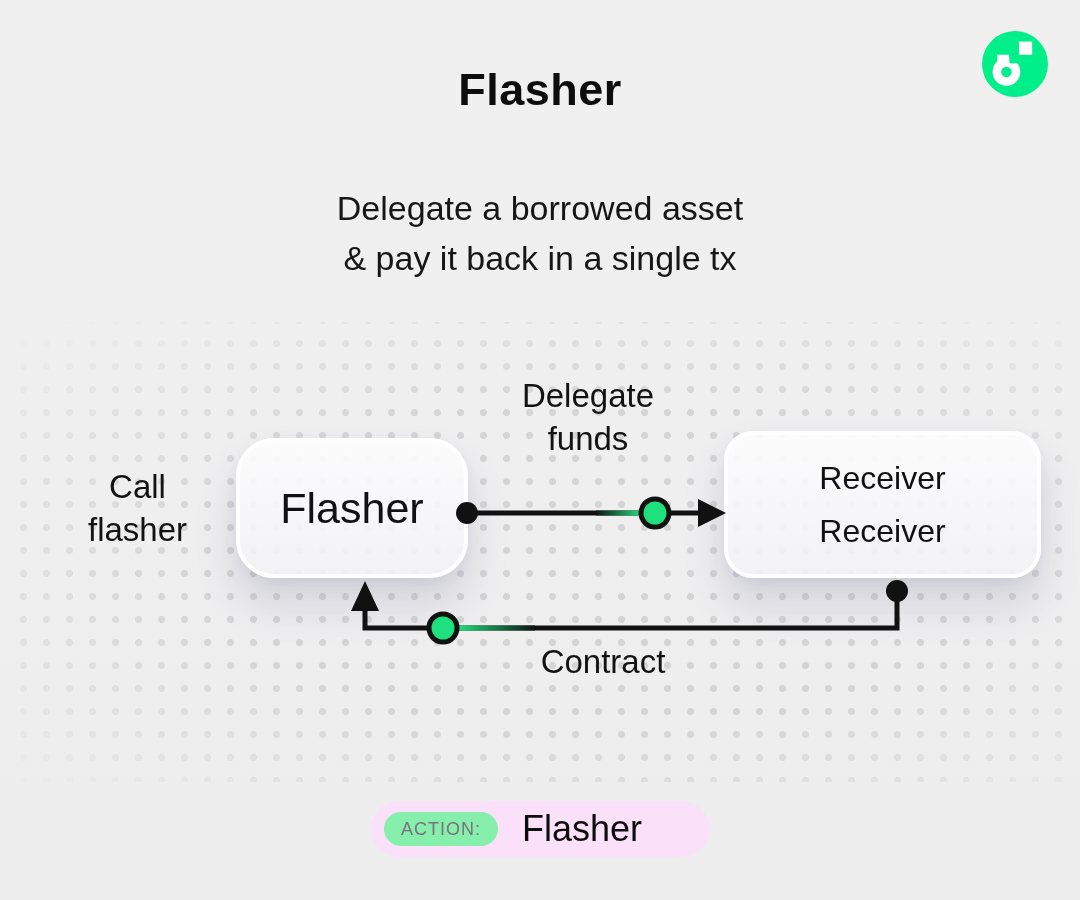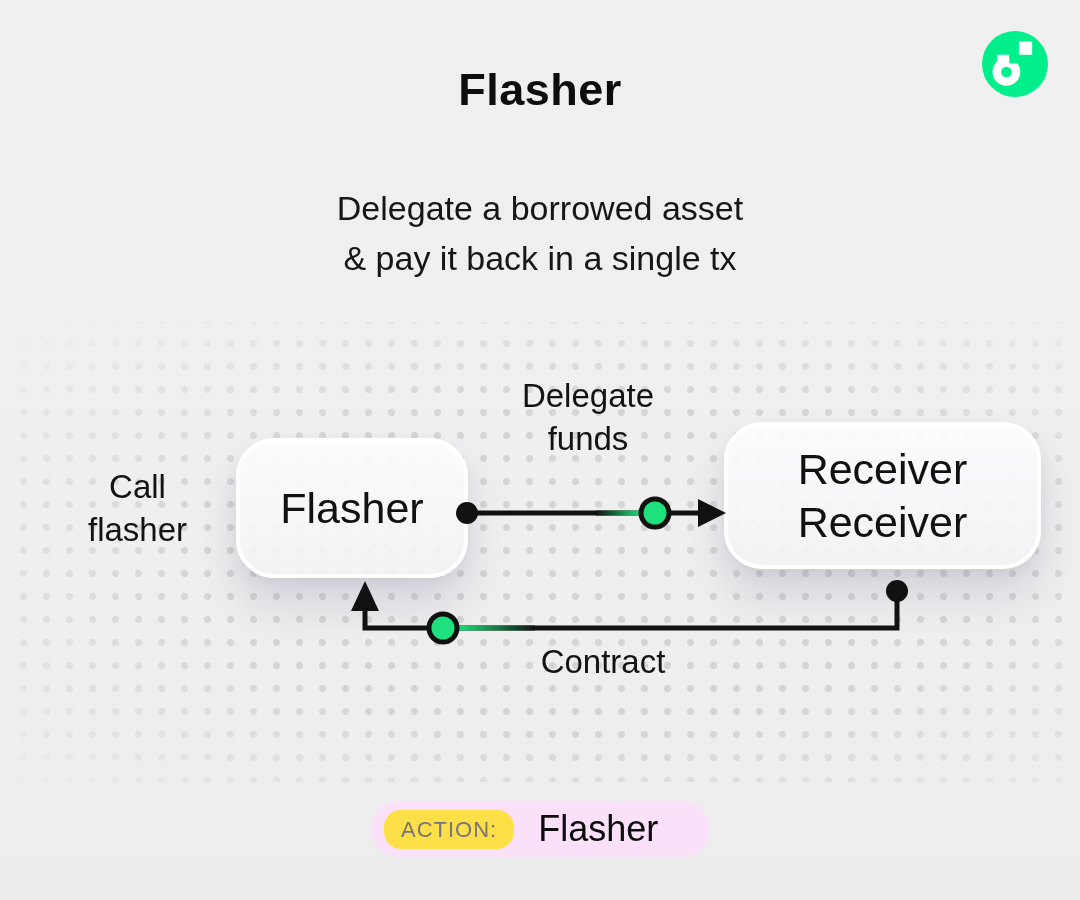--- a/index.html
+++ b/index.html
@@ -57,22 +57,22 @@
     display:flex; flex-direction:column;
     align-items:center; justify-content:center;
     color:#111; text-align:center;
     z-index:2;
   }
   .node-flasher {
     left:236px; top:438px; width:232px; height:140px;
     font-size:43px;
   }
   .node-receiver {
-    left:724px; top:422px; width:317px; height:147px;
-    font-size:43px; line-height:53px;
+    left:724px; top:431px; width:317px; height:147px;
+    font-size:32px; line-height:53px;border-radius:29px;
   }
 
   
   .wires {
     position:absolute; left:0; top:0; width:1080px; height:900px;
     z-index:3; pointer-events:none;
   }
 
   
   .lbl {
@@ -89,24 +89,24 @@
   .action-pill {
     position:absolute; left:371px; top:801px;
     height:56px; min-width:339px;
     background:#fae1f9;
     border-radius:28px;
     display:flex; align-items:center;
     padding:0 30px 0 13px;
     z-index:2;
   }
   .action-badge {
-    background:#fde047;
+    background:#86efac;
     color:#79737b;
     border-radius:17px;
-    font-size:22px; letter-spacing:1px;
+    font-size:18px; letter-spacing:1px;
     padding:7px 17px 6px 17px;
   }
   .action-value {
     font-size:36px; color:#0d0d0d;
     margin-left:24px;
   }
 </style>
 </head>
 <body>
 

